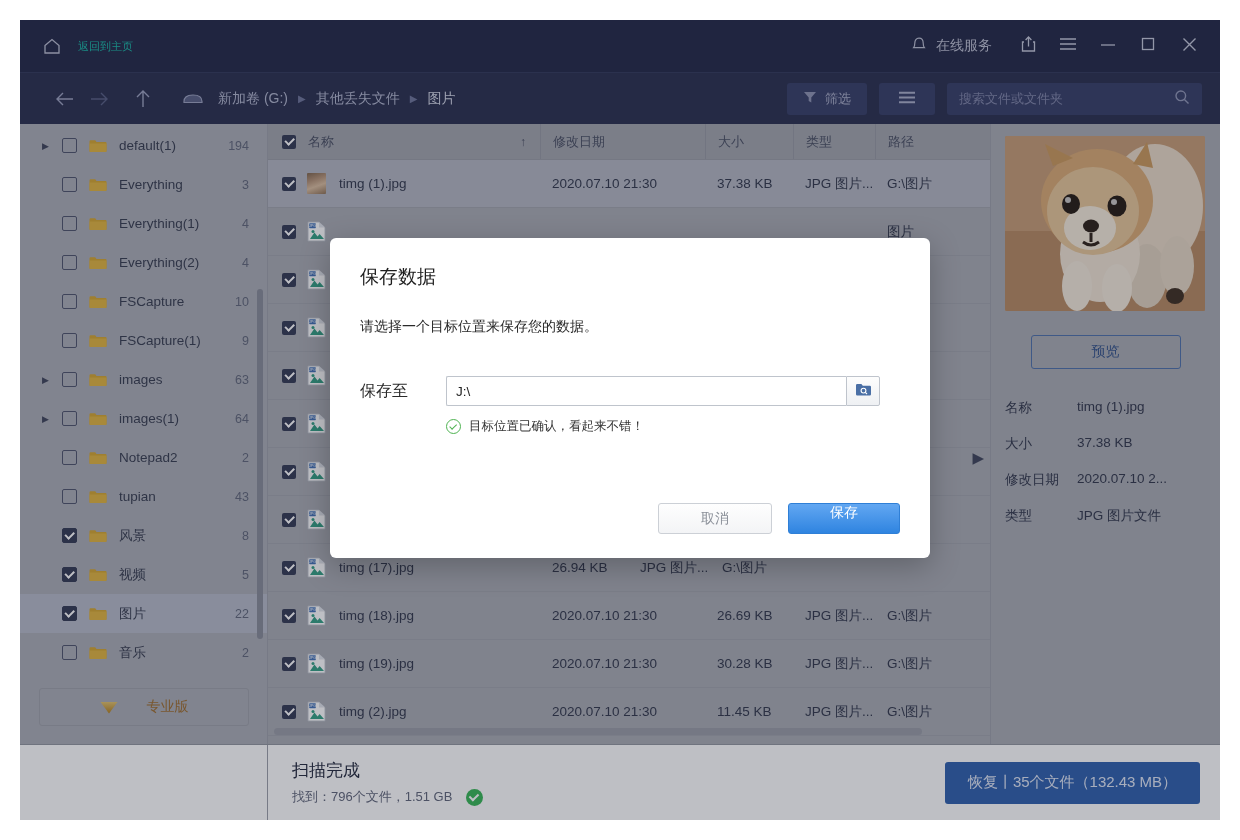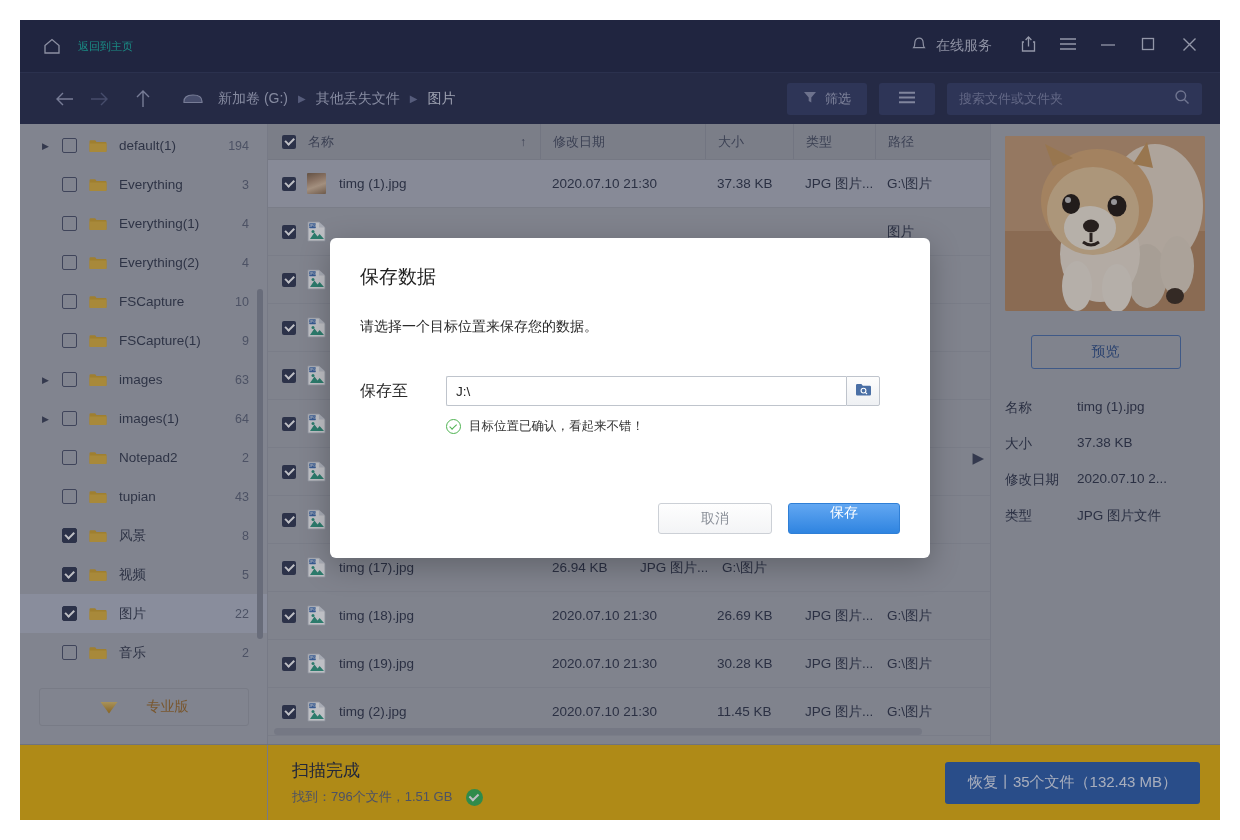--- a/index.html
+++ b/index.html
@@ -230,21 +230,21 @@
     color: #2f4f87; font-size: 14px; background: transparent;
   }
   .meta { margin-top: 30px; }
   .meta-row { display: flex; margin-bottom: 18px; font-size: 13.5px; color: #2d3347; }
   .meta-k { width: 72px; flex: 0 0 72px; }
   .meta-v { flex: 1 1 auto; overflow: hidden; white-space: nowrap; }
 
   
   .statusbar {
     height: 76px; flex: 0 0 76px;
-    background: #eab308;
+    background: #ffffff;
     border-top: 1px solid #8f929b;
     display: flex; align-items: center;
     padding: 0 20px 0 0;
     position: relative;
   }
   .status-left-gap { width: 248px; flex: 0 0 248px; height: 100%; border-right: 1px solid #9a9da6; }
   .status-text { padding-left: 24px; }
   .status-title { font-size: 17px; color: #20263a; }
   .status-sub { margin-top: 6px; font-size: 13px; color: #5d6377; display: flex; align-items: center; gap: 14px; }
   .check-badge {

